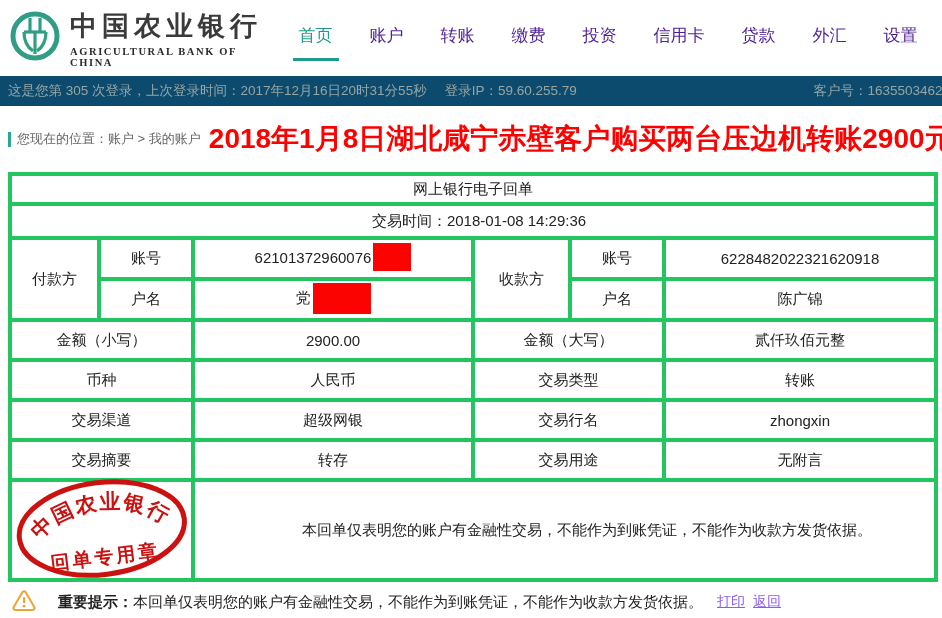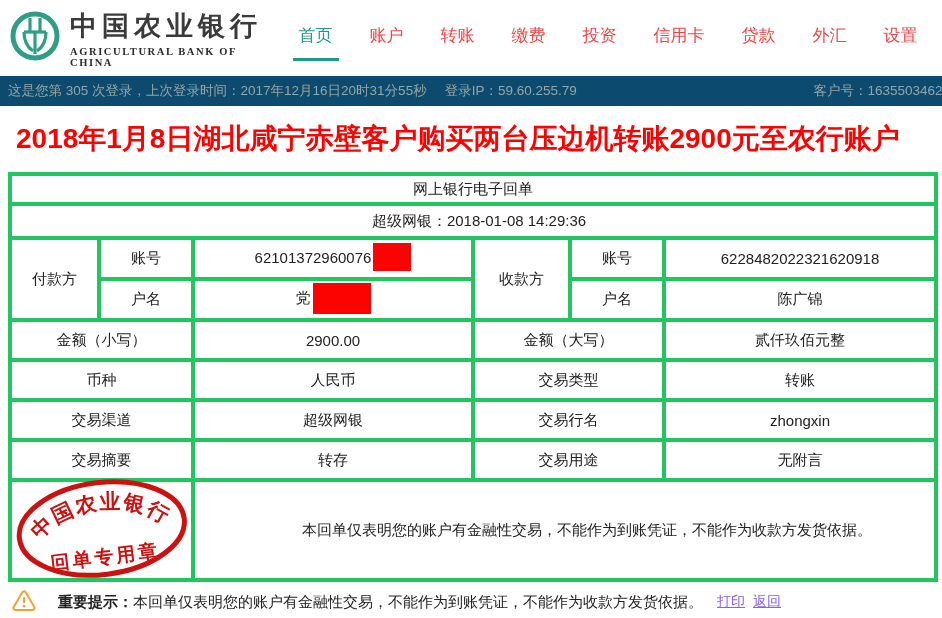--- a/index.html
+++ b/index.html
@@ -7,21 +7,21 @@
     font-family:"Liberation Sans","DejaVu Sans",sans-serif; }
 
   
   .topbar { height:76px; display:flex; align-items:center; padding:0 6px 0 10px; background:#fff; }
   .logo-wrap { display:flex; align-items:center; gap:10px; }
   .logo-text .cn { font-size:27px; font-weight:bold; color:#3a3a3a; letter-spacing:5px;
     font-family:"Liberation Serif","DejaVu Serif",serif; }
   .logo-text .en { font-size:10.5px; font-weight:bold; color:#2b2b2b; letter-spacing:1.6px;
     font-family:"Liberation Serif","DejaVu Serif",serif; margin-top:2px; }
   .nav { margin-left:auto; display:flex; align-items:center; }
-  .nav a { display:inline-block; text-decoration:none; color:#ef4444; font-size:17px;
+  .nav a { display:inline-block; text-decoration:none; color:#4c1d95; font-size:17px;
     padding:8px 0 14px 0; margin:0 18.5px; position:relative; cursor:pointer; white-space:nowrap; }
   .nav a.active { color:#1e9c8b; }
   .nav a.active::after { content:""; position:absolute; left:-6px; right:-6px; bottom:0;
     height:3px; background:#1e9c8b; }
 
   
   .statusbar { height:30px; background:#0c4a6e; color:#97a6a2; font-size:13.5px;
     display:flex; align-items:center; padding-left:8px; position:relative; overflow:hidden; white-space:nowrap; }
   .statusbar .sep { display:inline-block; width:18px; }
   .statusbar .cust { position:absolute; right:-8px; top:0; height:30px; line-height:30px; }
@@ -92,38 +92,42 @@
 </div>
 
 <div class="statusbar">
   <span>这是您第 305 次登录，上次登录时间：2017年12月16日20时31分55秒</span>
   <span class="sep"></span>
   <span>登录IP：59.60.255.79</span>
   <span class="cust">客户号：16355034622</span>
 </div>
 
 <div class="crumb-row">
+  <div class="crumb">
+    <span class="crumb-bar"></span>
+    <span>您现在的位置：账户 &gt; 我的账户</span>
+  </div>
   <div class="red-title">2018年1月8日湖北咸宁赤壁客户购买两台压边机转账2900元至农行账户</div>
 </div>
 
 <table class="receipt">
   <colgroup>
     <col style="width:89px">
       <col style="width:94px">
       <col style="width:280px">
     <col style="width:97px">
       <col style="width:94px">
       <col style="width:272px">
   </colgroup>
   <tbody>
       <tr>
     <td class="thead" colspan="6">网上银行电子回单</td>
   </tr>
   <tr>
-    <td class="txtime" colspan="6"><span>超级网银：</span><span>2018-01-08 14:29:36</span></td>
+    <td class="txtime" colspan="6"><span>交易时间：</span><span>2018-01-08 14:29:36</span></td>
   </tr>
   <tr class="acct">
     <td rowspan="2">付款方</td>
     <td>账号</td>
     <td><span>62101372960076</span><span class="redact acc"></span></td>
     <td rowspan="2">收款方</td>
     <td>账号</td>
     <td>6228482022321620918</td>
   </tr>
   <tr class="acct">

